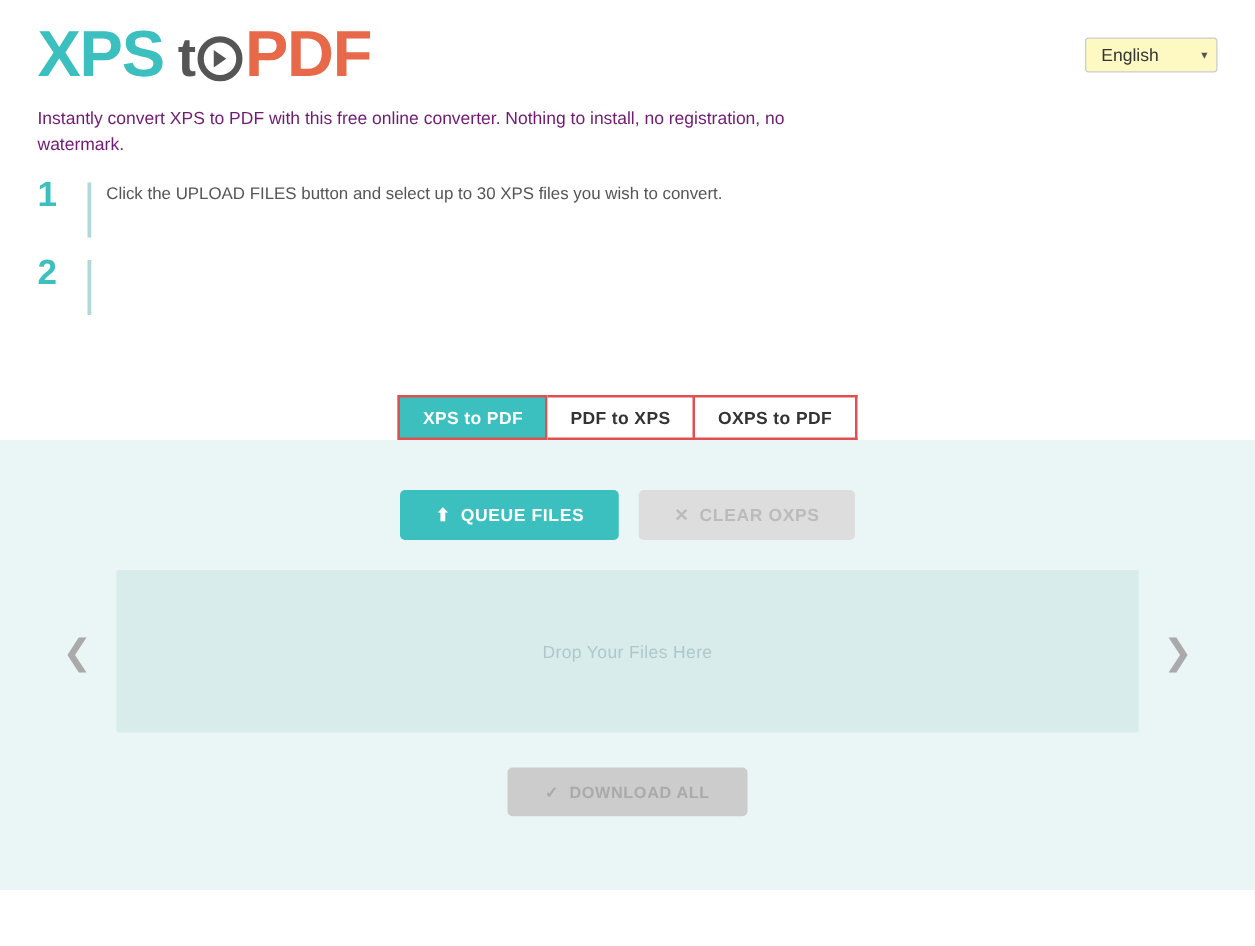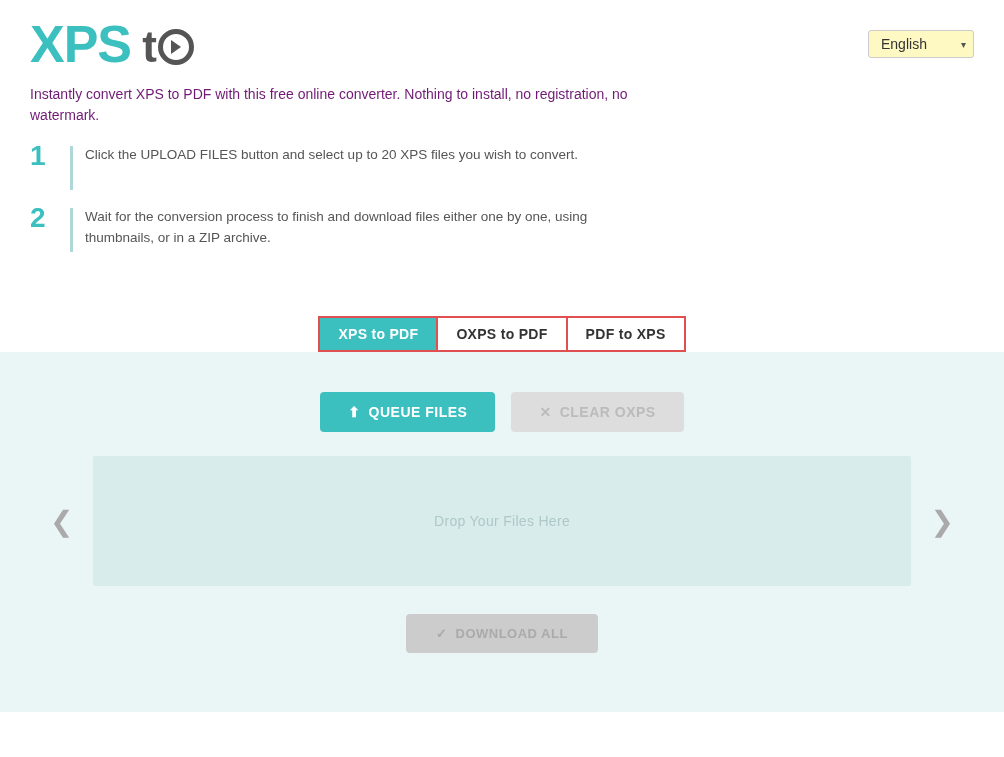--- a/index.html
+++ b/index.html
@@ -307,20 +307,21 @@
 
 <div class="page-wrapper">
 
   <div class="header">
     <div class="logo">
       <span class="logo-xps">XPS</span>
       <span class="logo-to">
         &nbsp;t
         <span class="logo-to-circle"></span>
       </span>
+      <span class="logo-pdf">PDF</span>
     </div>
 
     <div class="lang-select-wrapper">
       <select class="lang-select">
         <option>English</option>
         <option>Español</option>
         <option>Français</option>
         <option>Deutsch</option>
         <option>Italiano</option>
         <option>Português</option>
@@ -328,34 +329,33 @@
       <span class="lang-select-arrow">▾</span>
     </div>
   </div>
 
   <div class="description">Instantly convert XPS to PDF with this free online converter. Nothing to install, no registration, no watermark.</div>
 
   <div class="steps">
     <div class="step-row">
       <div class="step-num-col">1</div>
       <div class="step-bar"></div>
-      <div class="step-text-col">Click the UPLOAD FILES button and select up to 20 XPS files you wish to convert.</div>
+      <div class="step-text-col">Click the UPLOAD FILES button and select up to 30 XPS files you wish to convert.</div>
     </div>
     <div class="step-row">
       <div class="step-num-col">2</div>
       <div class="step-bar"></div>
-      <div class="step-text-col">Wait for the conversion process to finish and download files either one by one, using thumbnails, or in a ZIP archive.</div>
     </div>
   </div>
 
   <div class="tabs-section">
     <div class="tabs-container">
       <div class="tab active">XPS to PDF</div>
+      <div class="tab">PDF to XPS</div>
       <div class="tab">OXPS to PDF</div>
-      <div class="tab">PDF to XPS</div>
     </div>
     <div class="tabs-line"></div>
   </div>
 
   <div class="upload-section">
     <div class="upload-buttons">
       <button class="btn-upload">
         <span>⬆</span>
         <span>QUEUE FILES</span>
       </button>

